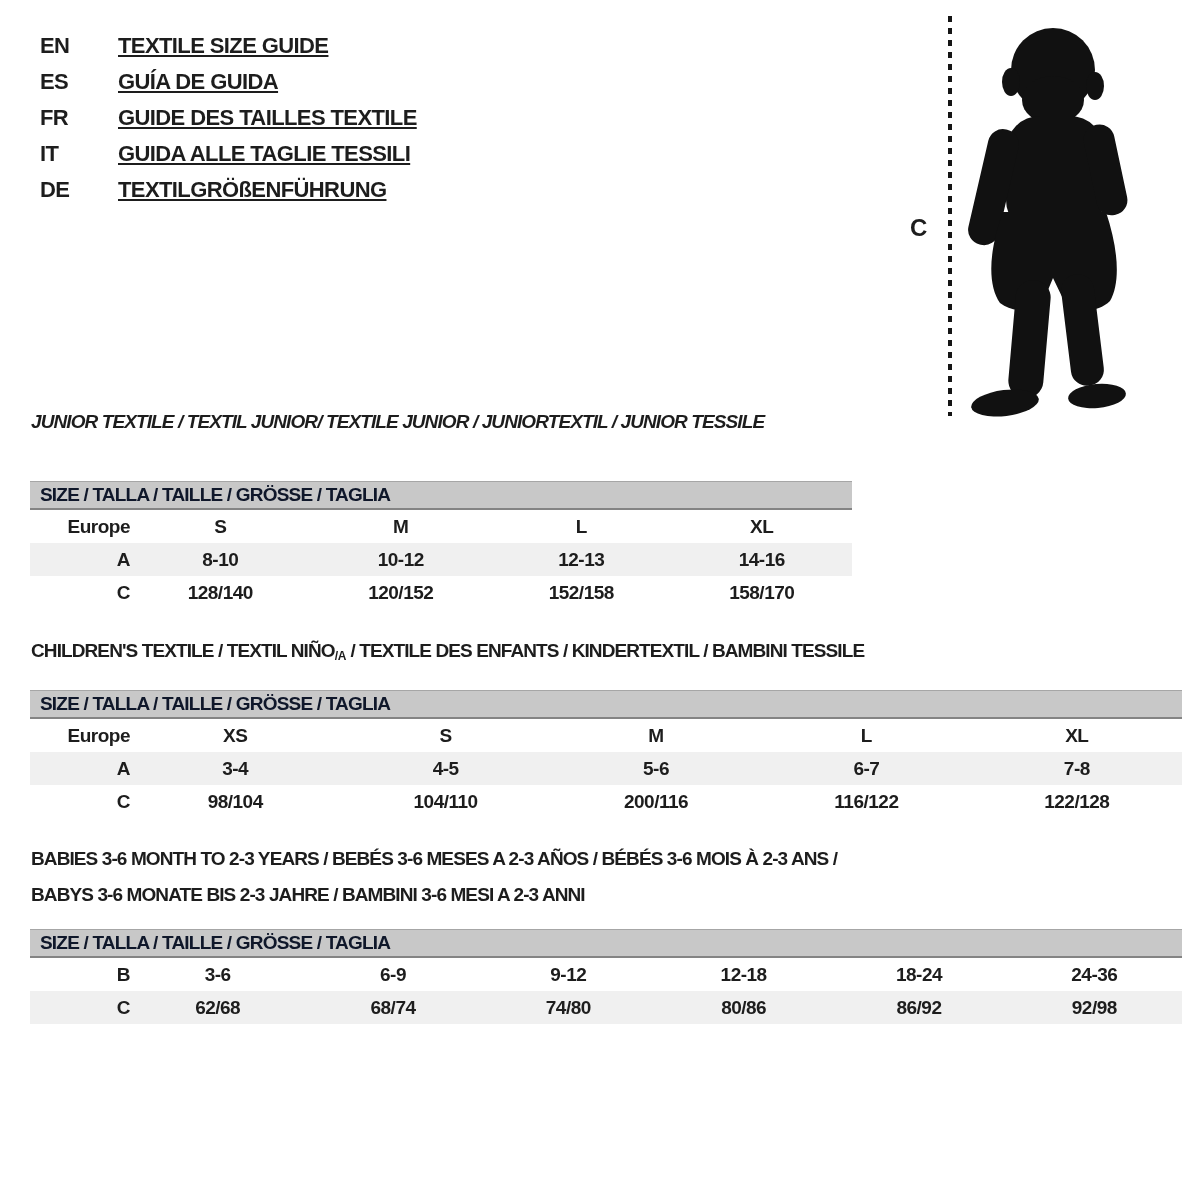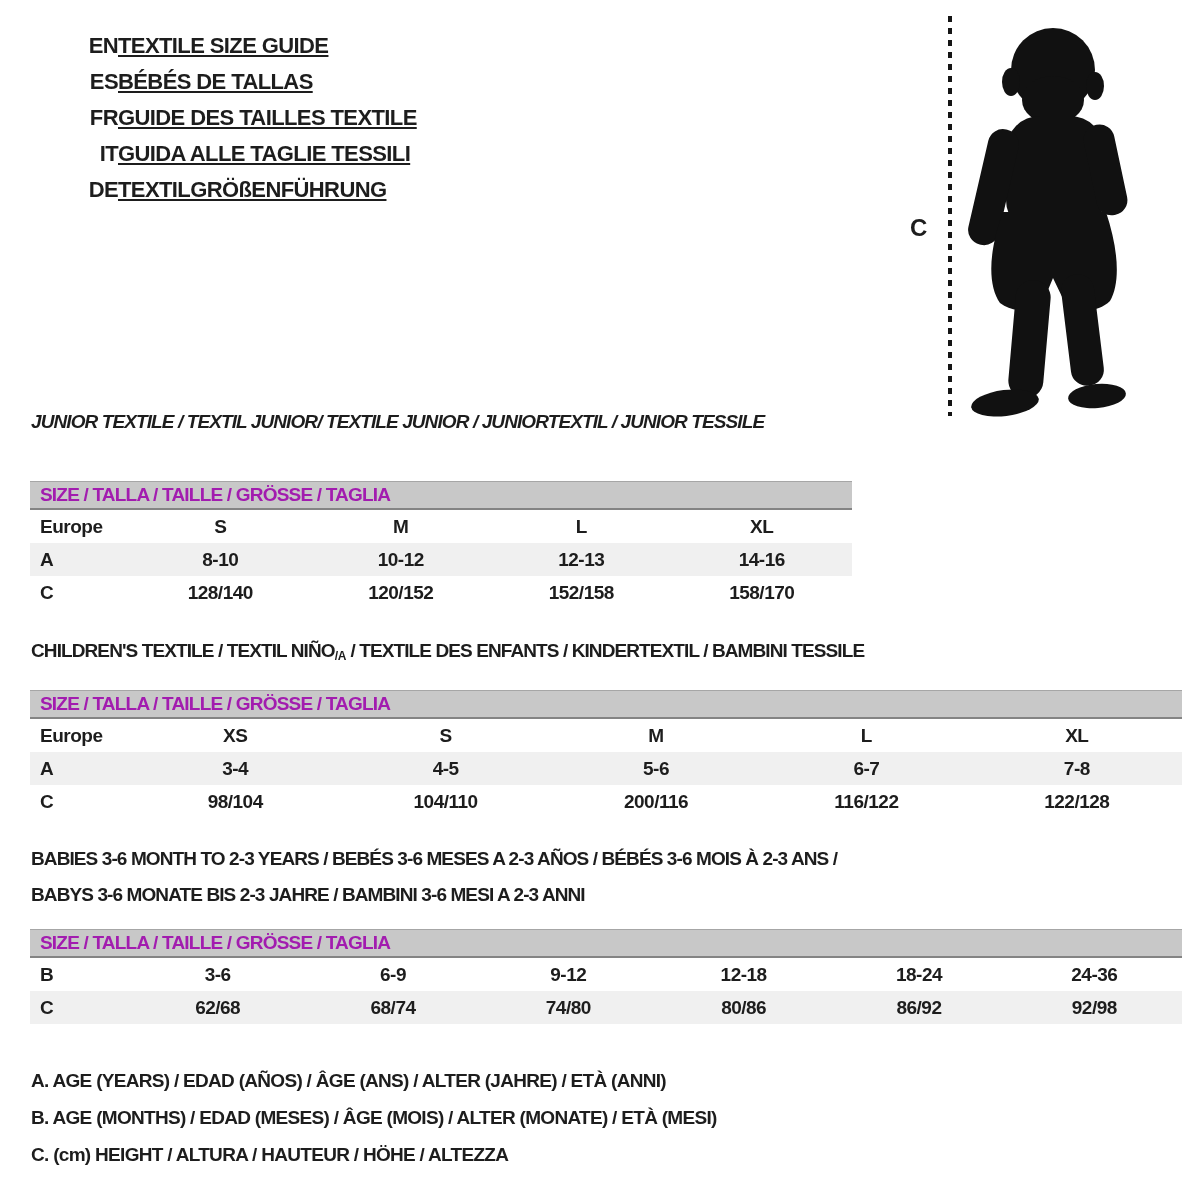--- a/index.html
+++ b/index.html
@@ -2,21 +2,21 @@
 <html><head>
 <meta charset="utf-8">
 <style>
   html,body{margin:0;padding:0;background:#ffffff;}
   .page{
     position:relative;width:1200px;height:1200px;background:#ffffff;
     font-family:"Liberation Sans",sans-serif;font-weight:700;color:#1d1d1d;
     overflow:hidden;
   }
   
-  .lang-list{position:absolute;left:40px;top:28px;text-align:right;}
+  .lang-list{position:absolute;left:40px;top:28px;}
   .lang-row{display:flex;height:36px;align-items:center;font-size:22px;letter-spacing:-0.6px;}
   .lang-code{width:78px;}
   .lang-label{white-space:nowrap;text-decoration:underline;}
   
   .measure-line{
     position:absolute;left:948px;top:16px;width:4px;height:400px;
     background:repeating-linear-gradient(to bottom,#151515 0 6px,transparent 6px 12px);
   }
   .measure-label{position:absolute;left:910px;top:214px;font-size:24px;}
   .baby{position:absolute;left:956px;top:12px;}
@@ -28,43 +28,43 @@
   .t3b{top:884px;text-align:center;}
   .sub{font-size:12px;vertical-align:-3px;letter-spacing:-0.3px;}
   
   .size-table{position:absolute;left:30px;}
   .tbl1{top:481px;width:822px;}
   .tbl2{top:690px;width:1152px;}
   .tbl3{top:929px;width:1152px;}
   .tbl-head{
     height:29px;background:#c8c8c8;border-top:1px solid #a6a6a6;border-bottom:2px solid #848484;
     display:flex;align-items:center;padding-left:10px;box-sizing:border-box;
-    font-size:19px;letter-spacing:-0.8px;color:#a21caf;
+    font-size:19px;letter-spacing:-0.8px;color:#0f172a;
   }
   .tbl-row{display:flex;height:33px;align-items:center;font-size:19px;letter-spacing:-0.5px;}
   .shaded{background:#f0f0f0;}
-  .cell-label{width:100px;padding-left:10px;box-sizing:border-box;text-align:left;}
+  .cell-label{width:100px;padding-left:10px;box-sizing:border-box;text-align:right;}
   .cell{flex:1;text-align:center;}
   
   .legend{position:absolute;left:31px;top:1062px;}
   .legend-line{height:37px;display:flex;align-items:center;font-size:19px;letter-spacing:-0.7px;white-space:nowrap;}
 </style>
 </head>
 <body>
 
 <div class="page">
 
   <div class="lang-list">
     <div class="lang-row">
       <span class="lang-code">EN</span>
       <span class="lang-label">TEXTILE SIZE GUIDE</span>
     </div>
     <div class="lang-row">
       <span class="lang-code">ES</span>
-      <span class="lang-label">BÉBÉS DE TALLAS</span>
+      <span class="lang-label">GUÍA DE GUIDA</span>
     </div>
     <div class="lang-row">
       <span class="lang-code">FR</span>
       <span class="lang-label">GUIDE DES TAILLES TEXTILE</span>
     </div>
     <div class="lang-row">
       <span class="lang-code">IT</span>
       <span class="lang-label">GUIDA ALLE TAGLIE TESSILI</span>
     </div>
     <div class="lang-row">
@@ -166,19 +166,14 @@
       <span class="cell-label">C</span>
       <span class="cell">62/68</span>
       <span class="cell">68/74</span>
       <span class="cell">74/80</span>
       <span class="cell">80/86</span>
       <span class="cell">86/92</span>
       <span class="cell">92/98</span>
     </div>
   </div>
 
-  <div class="legend">
-    <div class="legend-line">A. AGE (YEARS) / EDAD (AÑOS) / ÂGE (ANS) / ALTER (JAHRE) / ETÀ (ANNI)</div>
-    <div class="legend-line">B. AGE (MONTHS) / EDAD (MESES) / ÂGE (MOIS) / ALTER (MONATE) / ETÀ (MESI)</div>
-    <div class="legend-line">C. (cm) HEIGHT / ALTURA / HAUTEUR / HÖHE / ALTEZZA</div>
-  </div>
 
 </div>
 
 </body></html>

